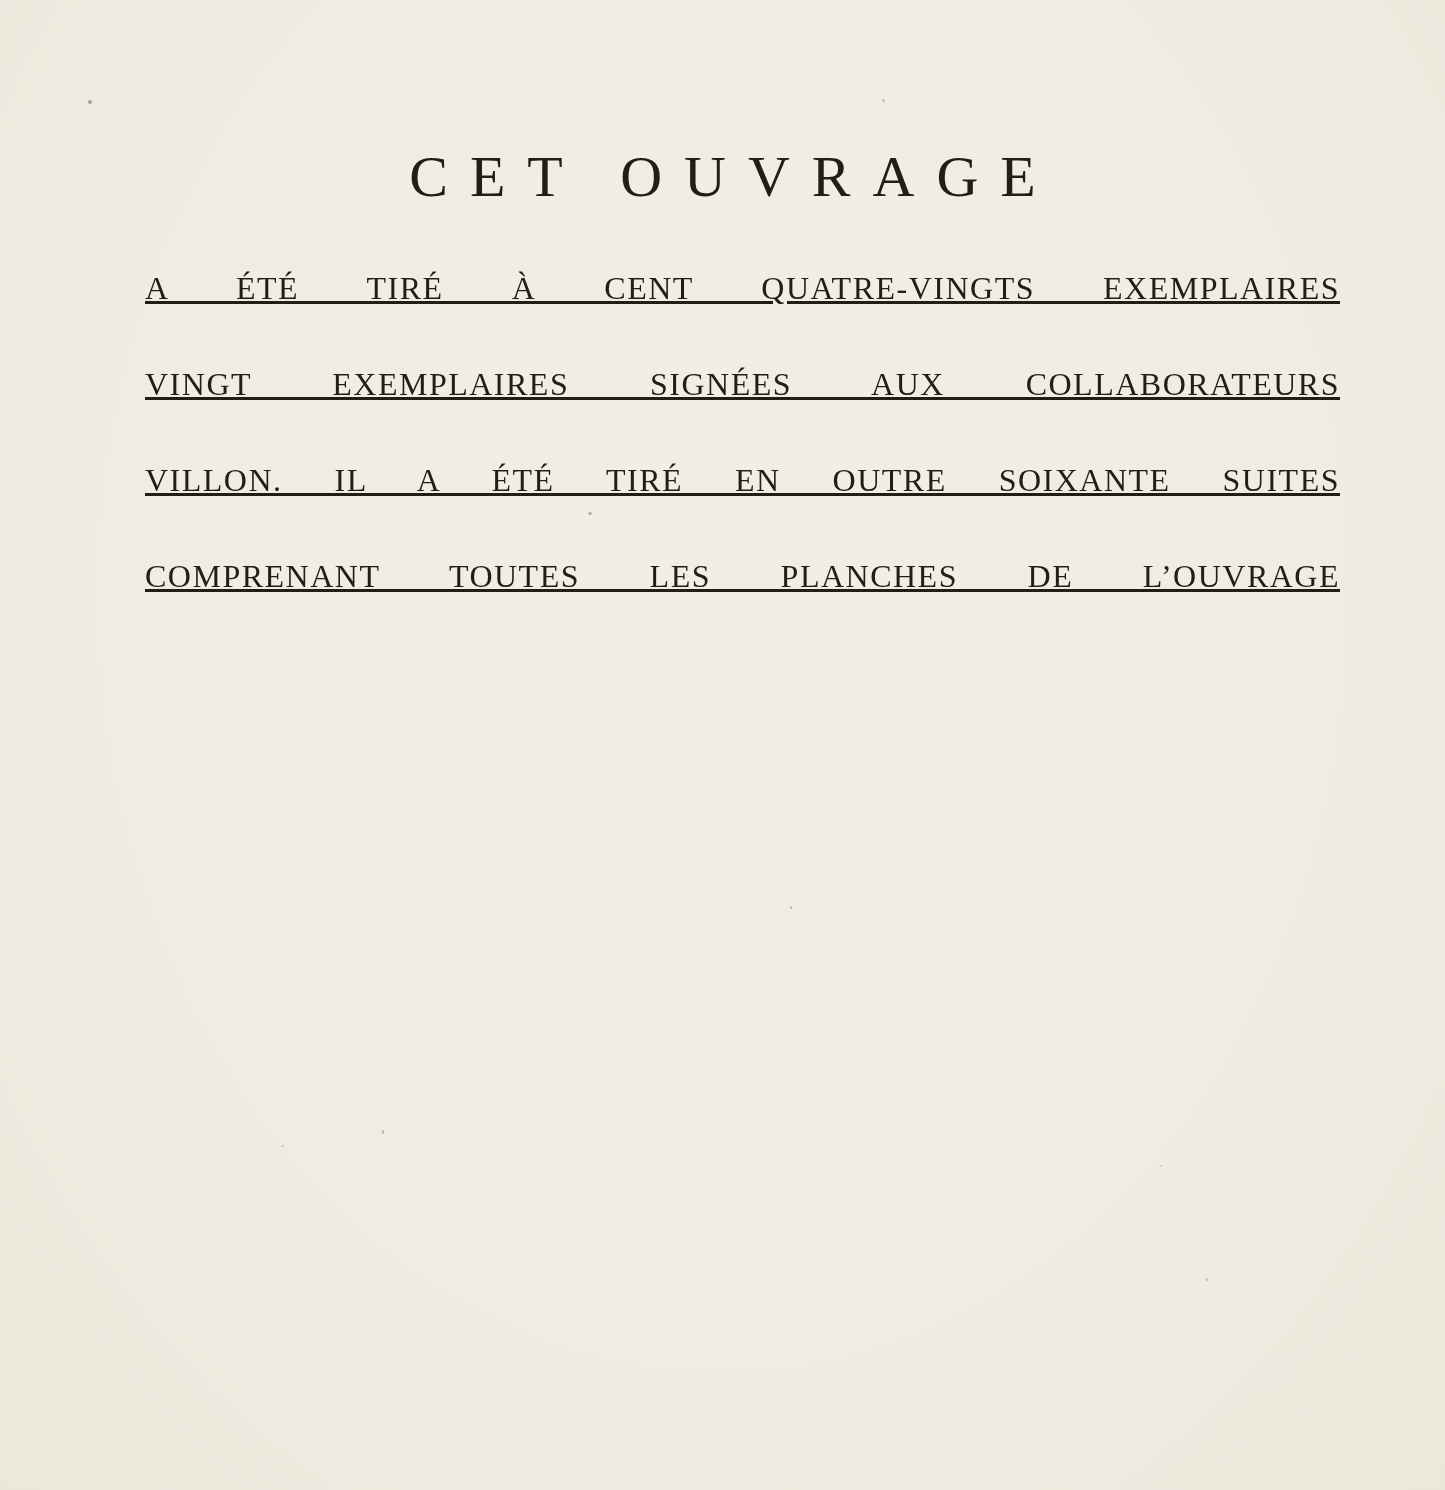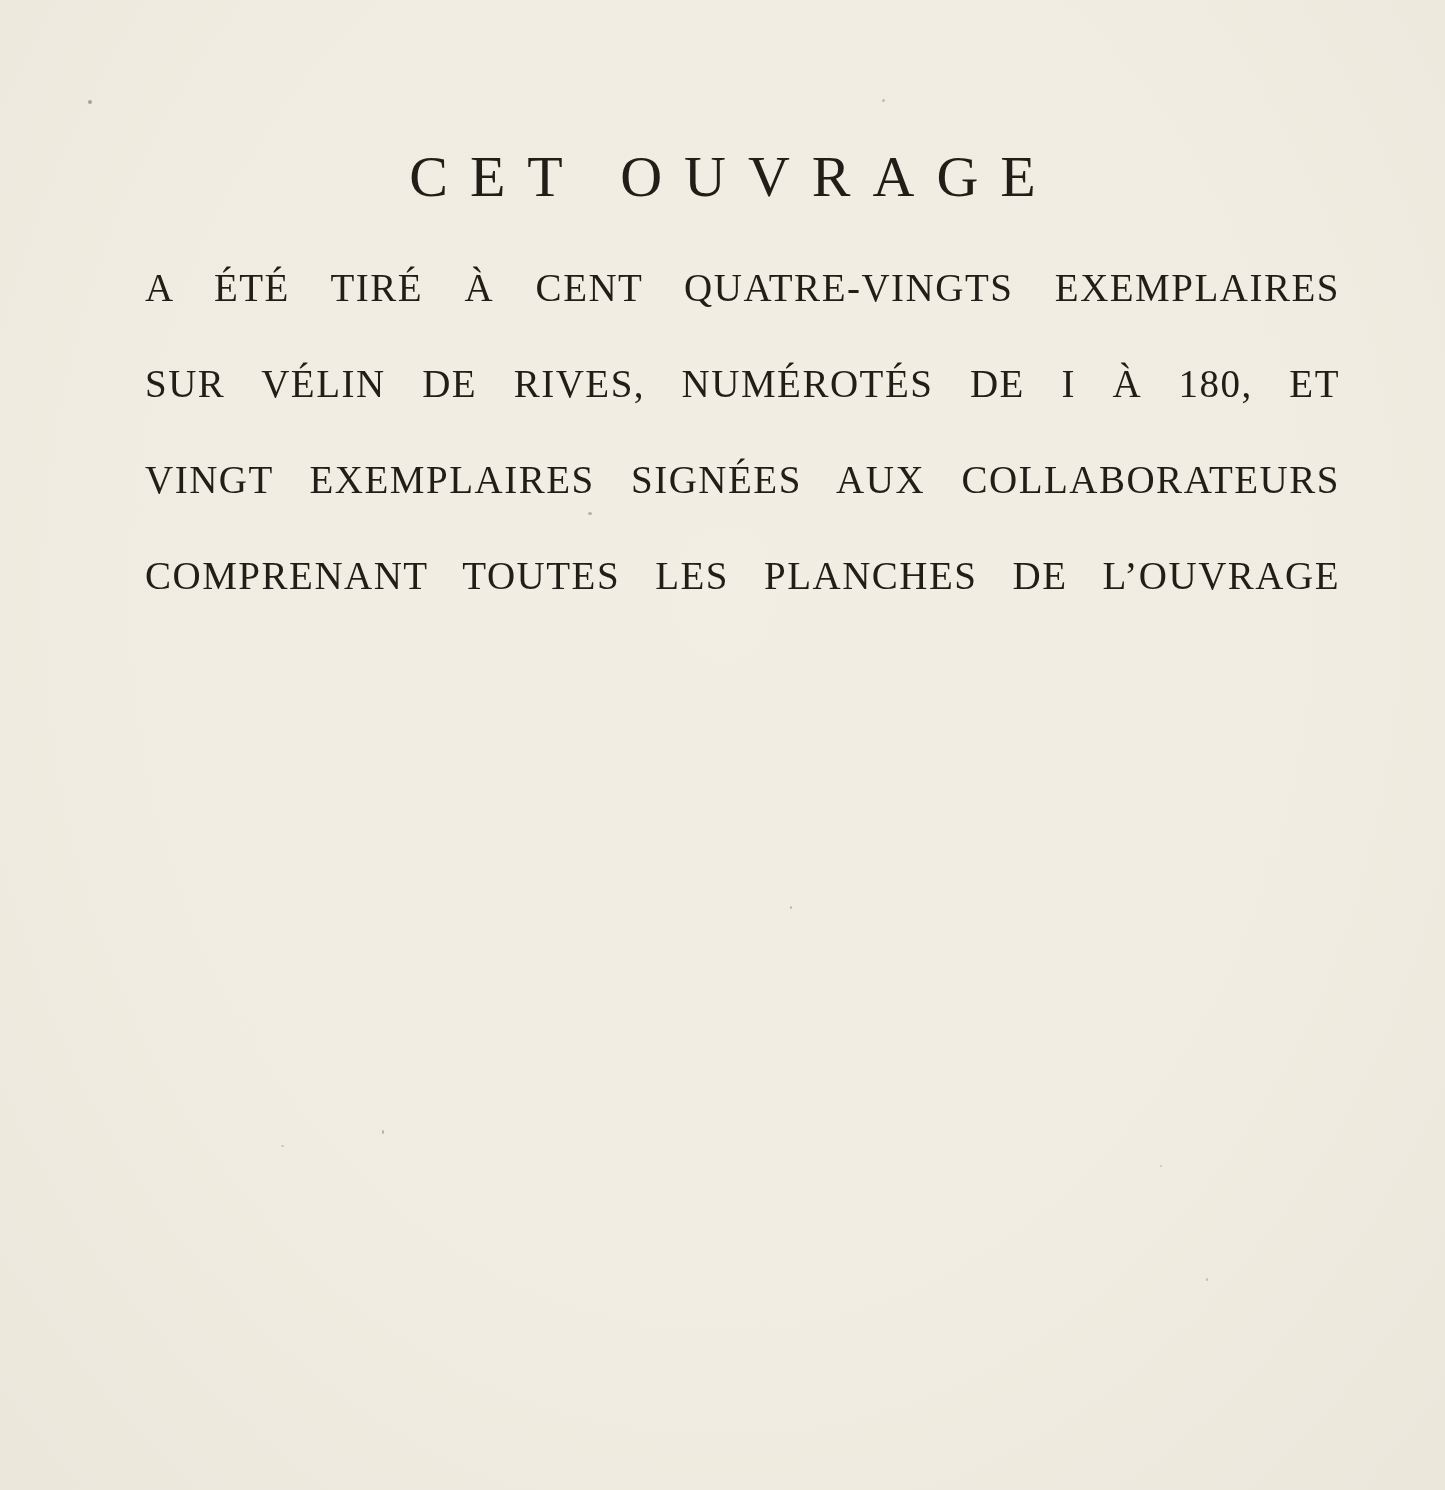--- a/index.html
+++ b/index.html
@@ -32,23 +32,24 @@
   }
   .body-block {
     position: absolute;
     top: 240px;
     left: 145px;
     width: 1195px;
   }
   .line {
     height: 96px;
     line-height: 96px;
-    font-size: 39px;
+    font-size: 32px;
     letter-spacing: 1.5px;
     white-space: nowrap;
+    text-decoration: underline;
   }
   .line.justified {
     text-align: justify;
     text-align-last: justify;
     word-spacing: 6px;
   }
   .line.centered {
     text-align: center;
     word-spacing: 16px;
   }
@@ -69,22 +70,22 @@
 </style>
 </head>
 <body>
 
 <div class="page">
 
   <div class="title">CET OUVRAGE</div>
 
   <div class="body-block">
     <div class="line justified">A ÉTÉ TIRÉ À CENT QUATRE-VINGTS EXEMPLAIRES</div>
-    <div class="line justified">SUR VÉLIN DE RIVES, NUMÉROTÉS DE I À 180, ET</div>
     <div class="line justified">VINGT EXEMPLAIRES SIGNÉES AUX COLLABORATEURS</div>
+    <div class="line justified">VILLON. IL A ÉTÉ TIRÉ EN OUTRE SOIXANTE SUITES</div>
     <div class="line justified">COMPRENANT TOUTES LES PLANCHES DE L’OUVRAGE</div>
   </div>
 
   <div class="speck s1"></div>
   <div class="speck s2"></div>
   <div class="speck s3"></div>
   <div class="speck s4"></div>
   <div class="speck s5"></div>
   <div class="speck s6"></div>
   <div class="speck s7"></div>

